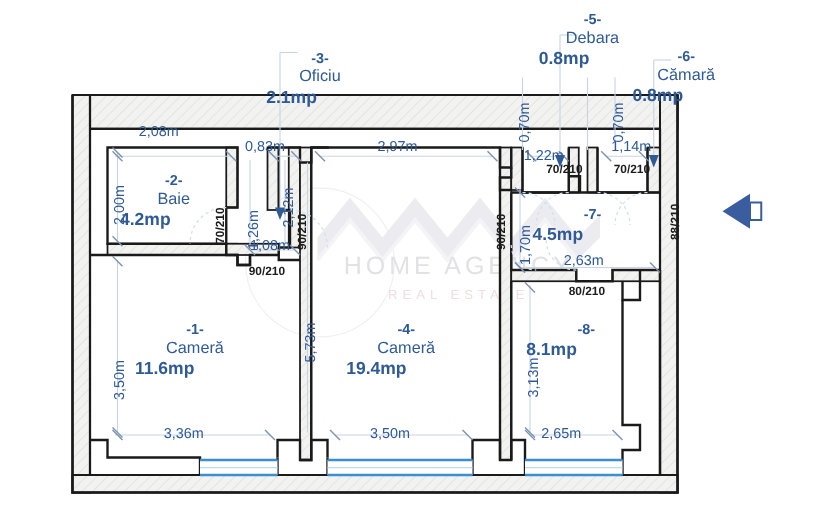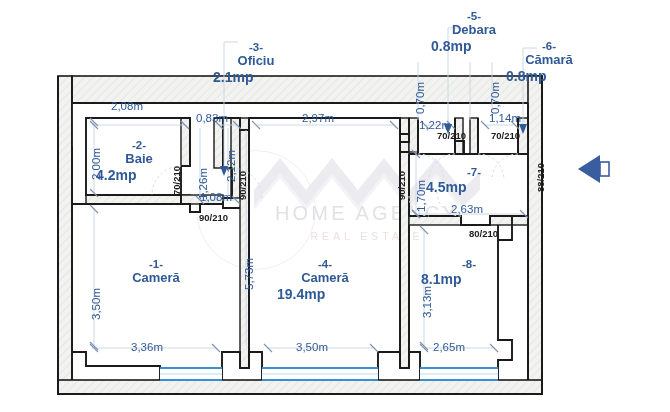--- a/index.html
+++ b/index.html
@@ -44,21 +44,21 @@
   #plansvg{position:absolute;left:0;top:0;}
   
   .lbl{
     position:absolute;
     color:#2f5a96;
     font-family:"Liberation Sans",sans-serif;
     white-space:nowrap;
     line-height:1.15;
   }
   .r-num{font-size:11.5px;font-weight:700;text-align:center;}
-  .r-name{font-size:13px;font-weight:700;text-align:center;}
+  .r-name{font-size:13px;font-weight:400;text-align:center;}
   .r-area{font-size:14px;font-weight:700;text-align:left;}
   .dim{font-size:11.5px;color:#2f5a96;font-family:"Liberation Sans",sans-serif;white-space:nowrap;}
   .door{font-size:9.5px;font-weight:700;color:#1c1c1c;font-family:"Liberation Sans",sans-serif;white-space:nowrap;}
   .rot90{transform:rotate(-90deg);transform-origin:0 0;}
   
   #entrance{position:absolute;left:576px;top:152px;width:36px;height:34px;}
 </style>
 </head>
 <body>
 
@@ -274,20 +274,21 @@
   </div>
 
   <div class="lbl" style="left:426px;top:166px;width:96px;">
     <div class="r-num">-7-</div>
     <div class="r-area">4.5mp</div>
   </div>
 
   <div class="lbl" style="left:108px;top:258px;width:96px;">
     <div class="r-num">-1-</div>
     <div class="r-name">Cameră</div>
+    <div class="r-area">11.6mp</div>
   </div>
 
   <div class="lbl" style="left:277px;top:258px;width:96px;">
     <div class="r-num">-4-</div>
     <div class="r-name">Cameră</div>
     <div class="r-area">19.4mp</div>
   </div>
 
   <div class="lbl" style="left:421px;top:258px;width:96px;">
     <div class="r-num">-8-</div>
@@ -315,15 +316,15 @@
   <div class="lbl dim rot90" style="left:415px;top:212px;">1,70m</div>
   <div class="lbl dim rot90" style="left:421px;top:318px;">3,13m</div>
 
   <div class="lbl door rot90" style="left:172px;top:195px;">70/210</div>
   <div class="lbl door" style="left:199px;top:213px;">90/210</div>
   <div class="lbl door rot90" style="left:238px;top:200px;">90/210</div>
   <div class="lbl door rot90" style="left:397px;top:200px;">90/210</div>
   <div class="lbl door" style="left:437px;top:131px;">70/210</div>
   <div class="lbl door" style="left:491px;top:131px;">70/210</div>
   <div class="lbl door rot90" style="left:536px;top:192px;">88/210</div>
-  <div class="lbl door" style="left:469px;top:229px;">80/210</div>
+  <div class="lbl door" style="left:455px;top:229px;">80/210</div>
 
 </div>
 
 </body></html>

